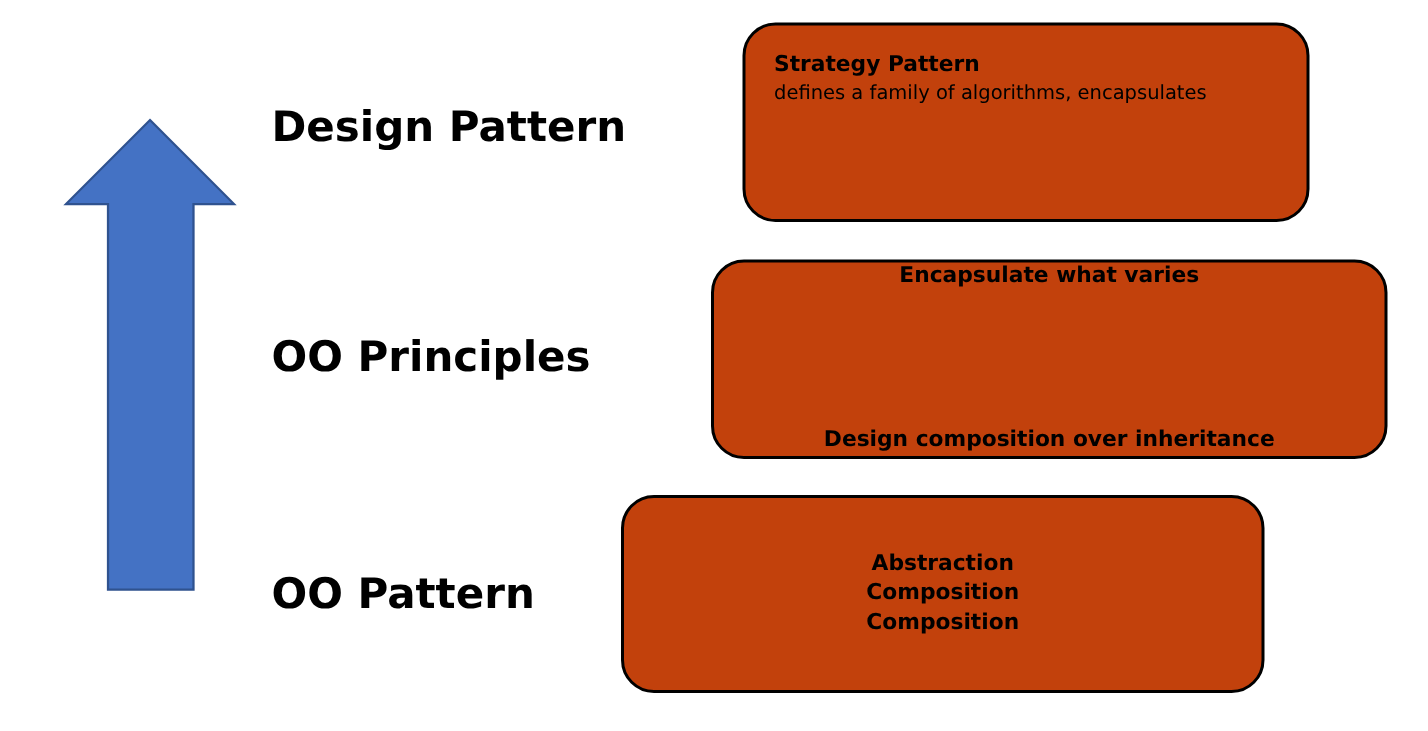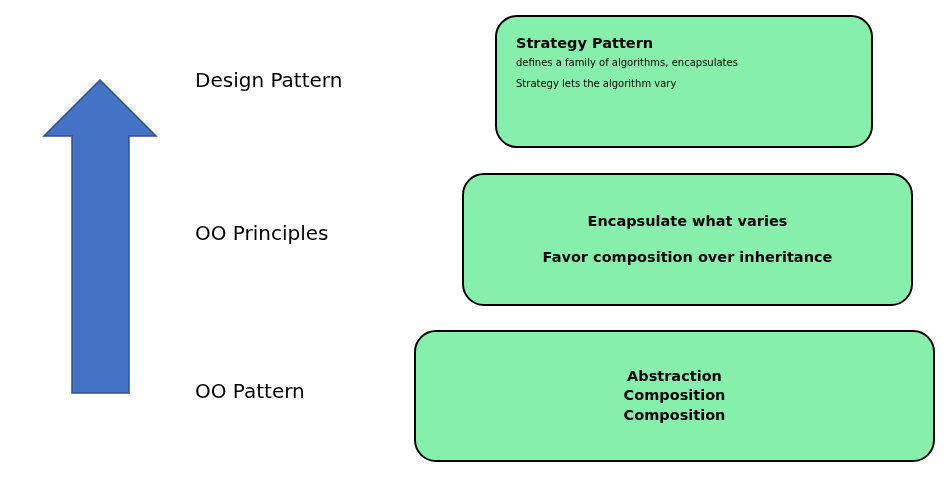--- a/index.html
+++ b/index.html
@@ -1,50 +1,49 @@
 <!DOCTYPE html>
 <html><head>
   <meta charset="utf-8">
   <style>
     html, body { margin: 0; padding: 0; background: #ffffff; }
     body { width: 952px; height: 487px; position: relative; overflow: hidden;
            font-family: "DejaVu Sans", "Liberation Sans", sans-serif; color: #000; }
     .arrow { position: absolute; left: 0; top: 0; }
-    .level-label { position: absolute; left: 195px; font-size: 20px; font-weight: normal;
+    .level-label { position: absolute; left: 181px; font-size: 28px; font-weight: bold;
                    white-space: nowrap; letter-spacing: 0px; }
-    .box { position: absolute; border: 2px solid #000; border-radius: 22px; background: #86efac;
+    .box { position: absolute; border: 2px solid #000; border-radius: 22px; background: #c2410c;
            box-sizing: border-box; }
     .box-pattern { left: 495px; top: 15px; width: 378px; height: 133px; padding: 16px 0 0 19px; }
-    .box-principles { left: 462px; top: 173px; width: 451px; height: 133px;
-                      display: flex; flex-direction: column; justify-content: center; align-items: center; gap: 16px; }
-    .box-basics { left: 414px; top: 330px; width: 521px; height: 132px;
+    .box-principles { left: 474px; top: 173px; width: 451px; height: 133px;
+                      display: flex; flex-direction: column; justify-content: space-between; align-items: center; gap: 16px; }
+    .box-basics { left: 414px; top: 330px; width: 429px; height: 132px;
                   display: flex; flex-direction: column; justify-content: center; align-items: center; }
     .pattern-title { font-size: 14.5px; font-weight: bold; line-height: 20px; }
-    .pattern-desc { font-size: 10px; line-height: 20.5px; }
+    .pattern-desc { font-size: 13px; line-height: 20.5px; }
     .bold-line { font-size: 14.5px; font-weight: bold; line-height: 19.6px; text-align: center; white-space: nowrap; }
   </style>
 </head>
 <body>
 
 <svg class="arrow" width="952" height="487">
   <polygon points="100,80 156,136 129,136 129,393 72,393 72,136 44,136" fill="#4472C4" stroke="#2F528F" stroke-width="1.5"></polygon>
 </svg>
 
 <div class="level-label" style="top:68px;">Design Pattern</div>
 <div class="level-label" style="top:221px;text-align:center;">OO Principles</div>
 <div class="level-label" style="top:379px;">OO Pattern</div>
 
 <div class="box box-pattern">
   <div class="pattern-title">Strategy Pattern</div>
   <div class="pattern-desc">defines a family of algorithms, encapsulates</div>
-  <div class="pattern-desc">Strategy lets the algorithm vary</div>
 </div>
 
 <div class="box box-principles">
   <div class="bold-line">Encapsulate what varies</div>
-  <div class="bold-line">Favor composition over inheritance</div>
+  <div class="bold-line">Design composition over inheritance</div>
 </div>
 
 <div class="box box-basics">
   <div class="bold-line">Abstraction</div>
   <div class="bold-line">Composition</div>
   <div class="bold-line">Composition</div>
 </div>
 
 </body></html>

